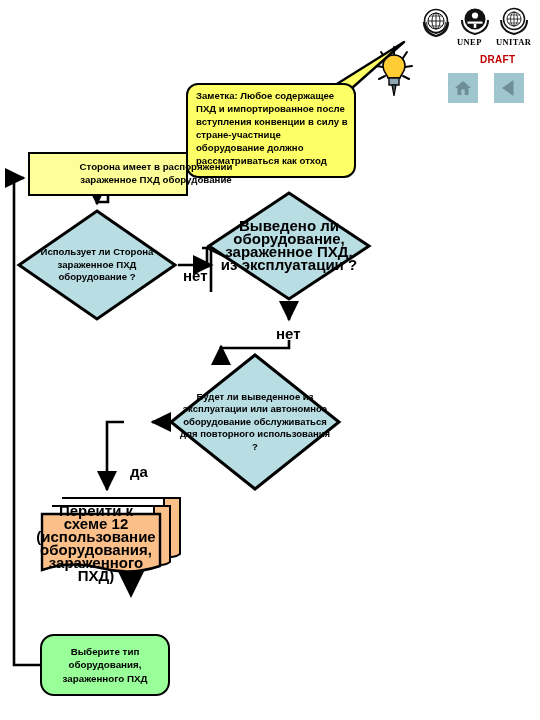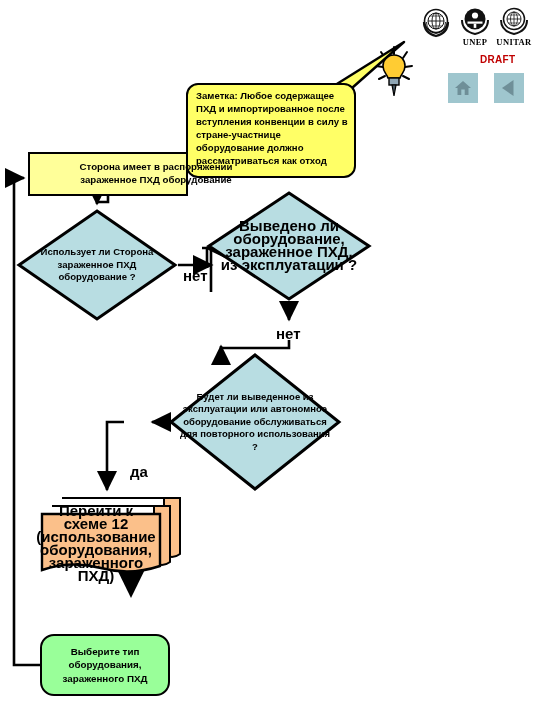--- a/index.html
+++ b/index.html
@@ -14,21 +14,21 @@
 
   
   #title{
     left:8px;top:6px;width:400px;
     font-size:13.5px;font-weight:bold;line-height:19px;
     letter-spacing:-0.1px;
   }
 
   
   #logos{left:418px;top:4px;width:120px;height:50px;display:flex;align-items:flex-start;gap:3px;}
-  .logo{width:36px;height:46px;display:flex;flex-direction:column;align-items:center;}
+  .logo{width:36px;height:46px;display:flex;flex-direction:column;align-items:flex-start;}
   .logo svg{display:block;}
   .logo-cap{font-size:8.5px;font-weight:bold;letter-spacing:0.4px;line-height:9px;
             font-family:"Liberation Serif","DejaVu Serif",serif;}
   #draft{left:480px;top:54px;font-size:10px;font-weight:bold;color:#c00000;letter-spacing:0.3px;}
 
   .navbtn{width:30px;height:30px;background:#9fc6ce;display:flex;align-items:center;justify-content:center;}
   #nav-home{left:448px;top:73px;}
   #nav-back{left:494px;top:73px;}
 
   

